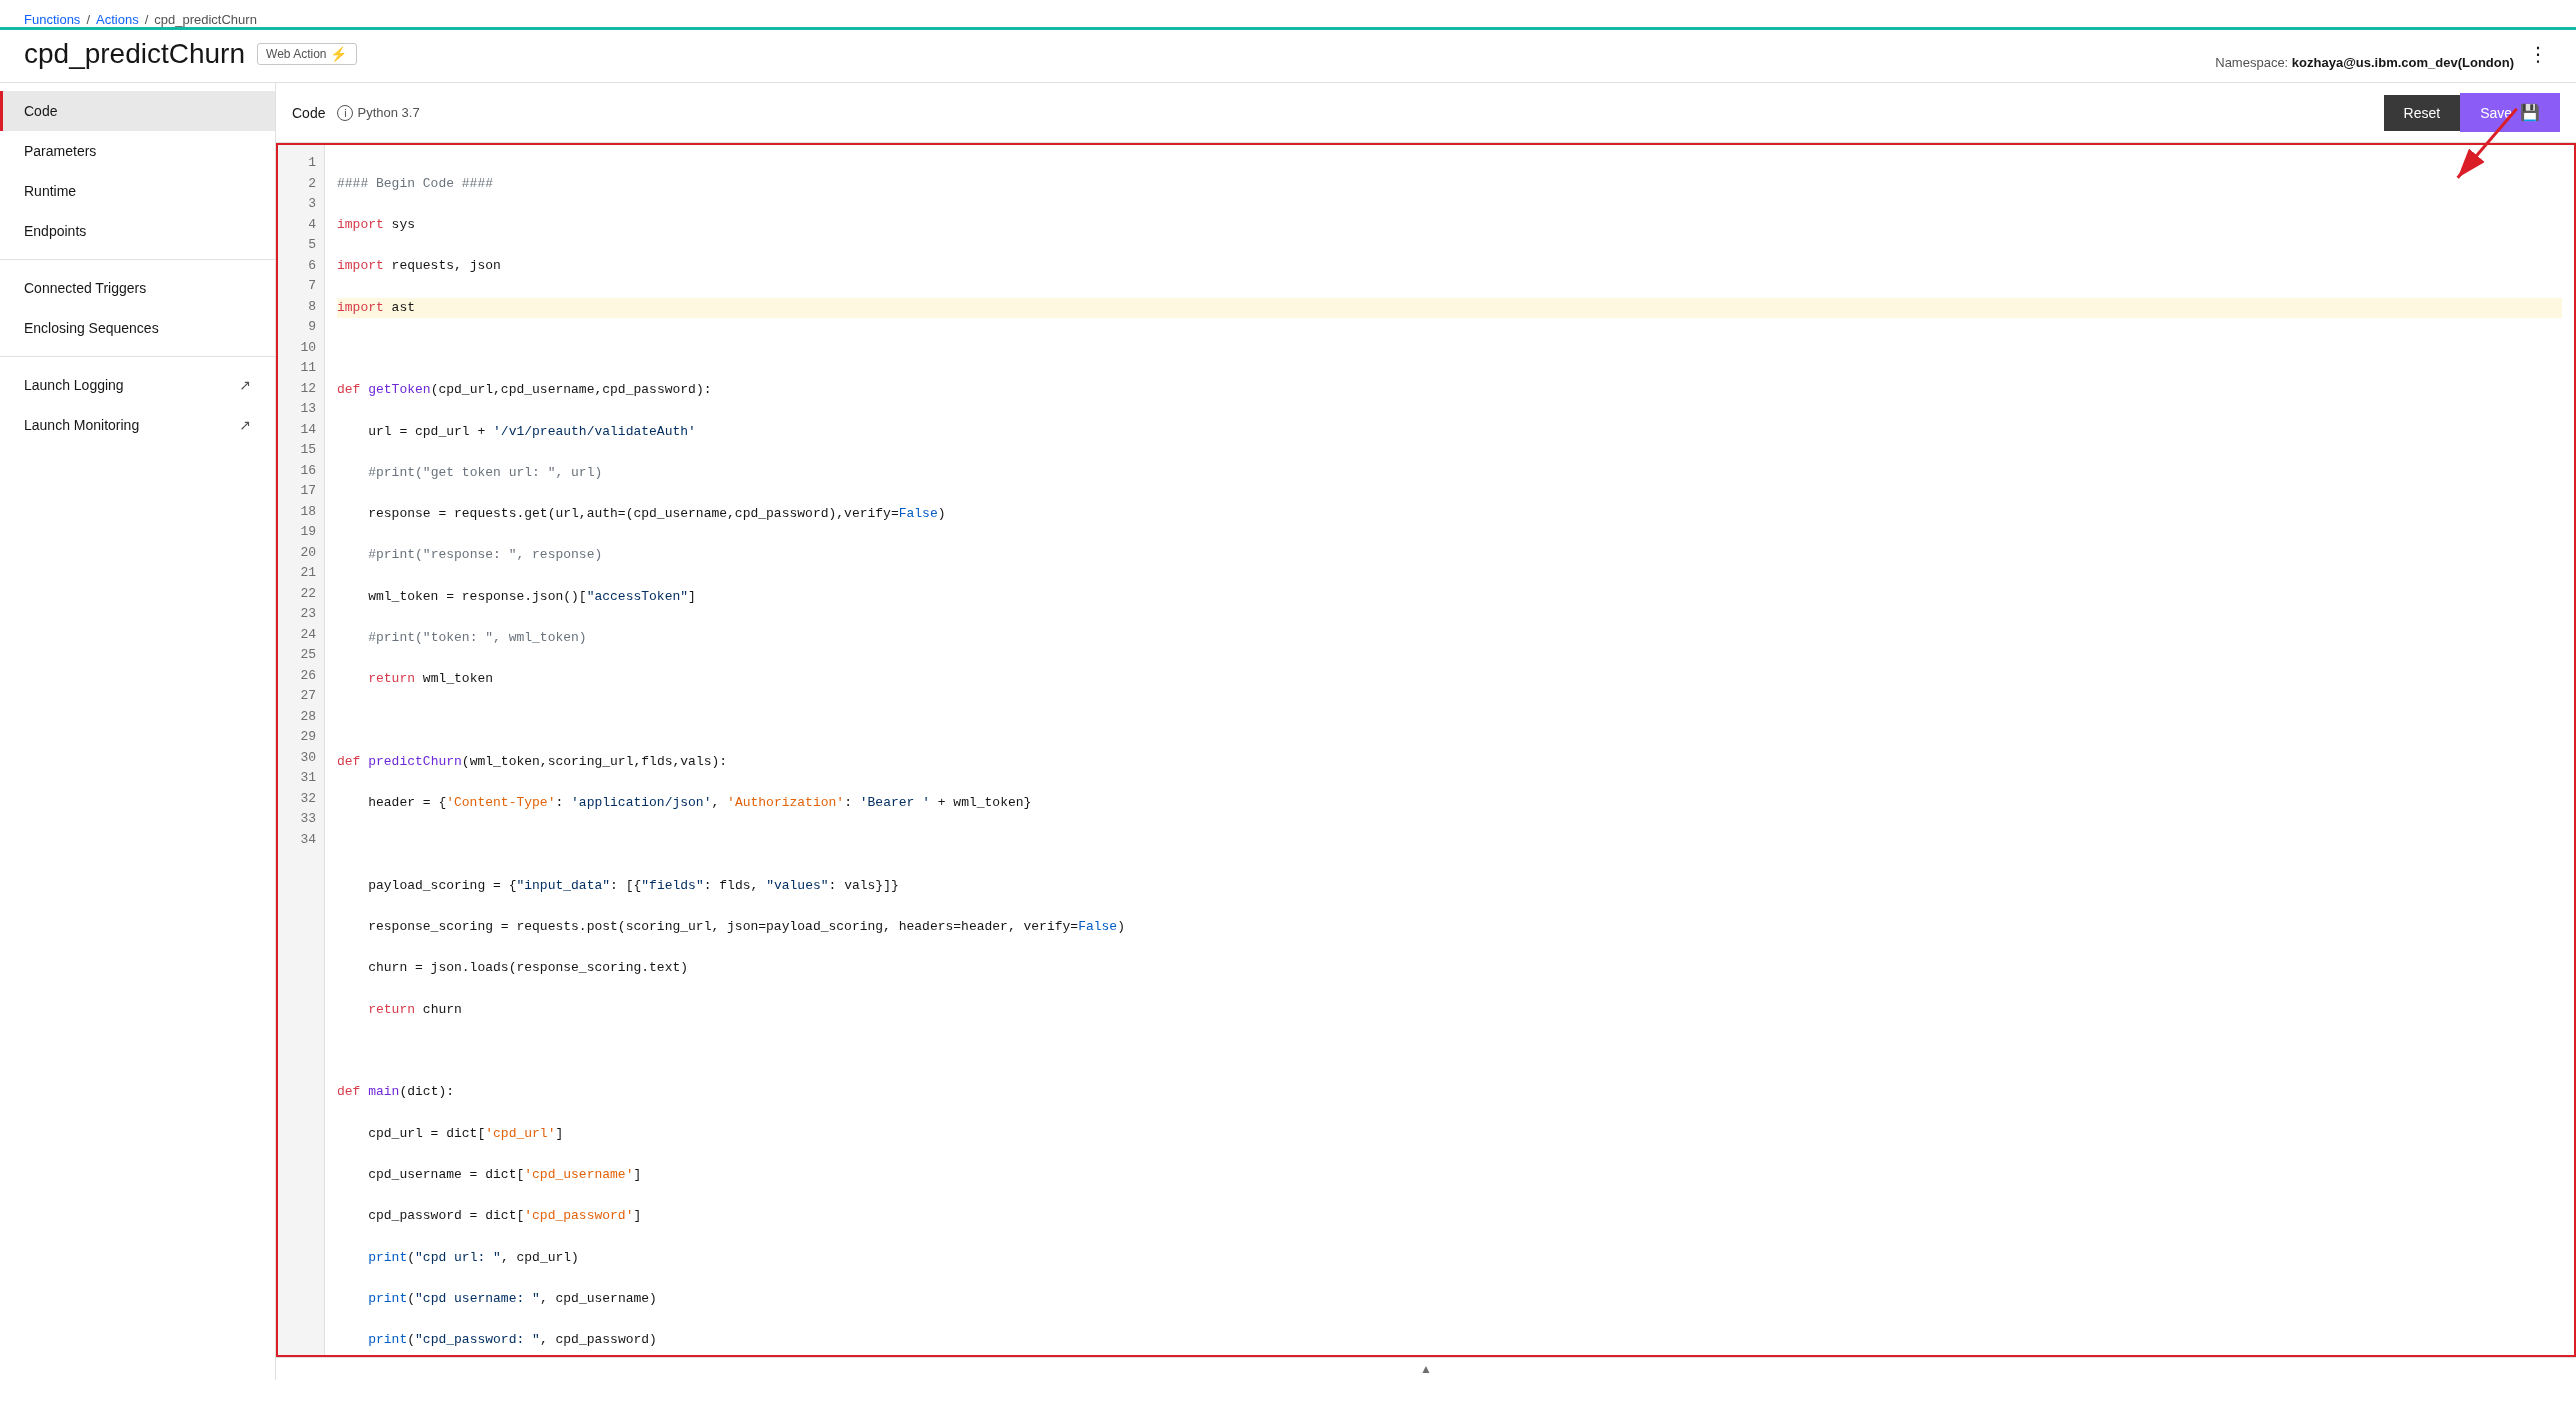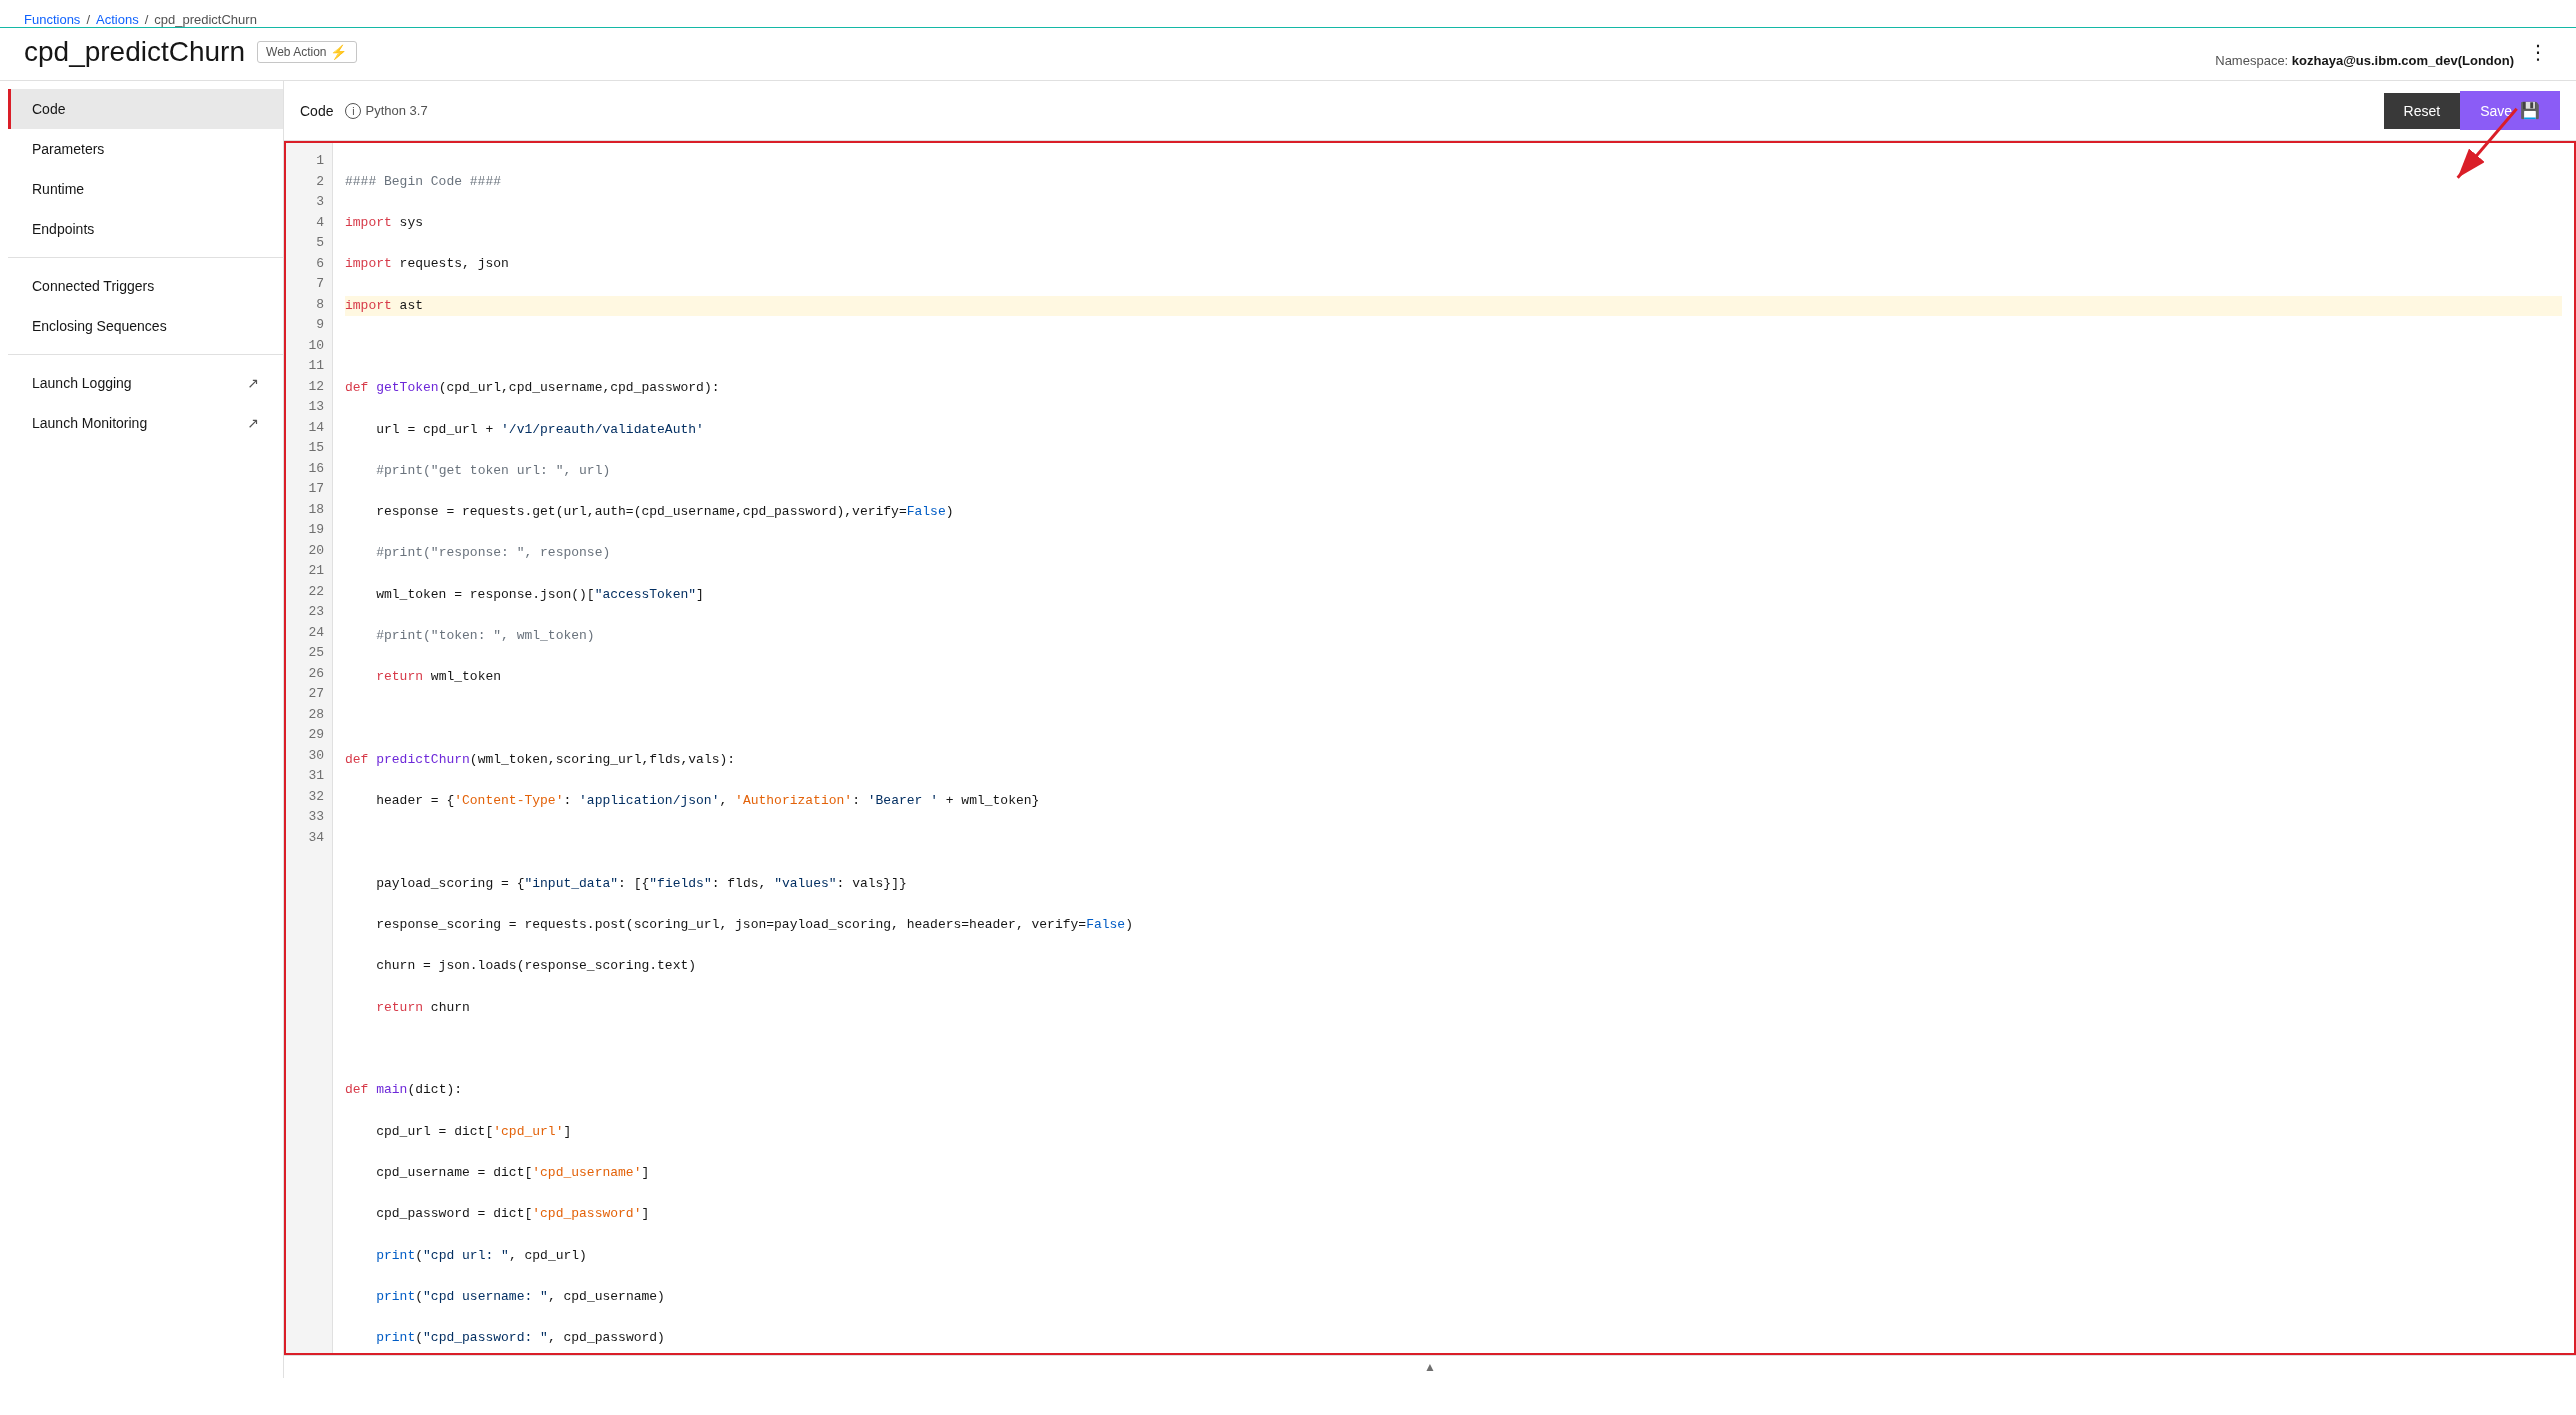--- a/index.html
+++ b/index.html
@@ -3,21 +3,21 @@
   <meta charset="utf-8">
   <style>
     * { box-sizing: border-box; margin: 0; padding: 0; }
     body { font-family: -apple-system, BlinkMacSystemFont, 'Segoe UI', Arial, sans-serif; background: #fff; color: #161616; font-size: 14px; }
 
     
     .top-bar {
       display: flex;
       align-items: center;
       padding: 12px 24px 0 24px;
-      border-bottom: 1px solid #14b8a6;
+      border-bottom: 3px solid #14b8a6;
       background: #fff;
     }
     .breadcrumb {
       display: flex;
       align-items: center;
       gap: 6px;
       font-size: 13px;
       color: #0f62fe;
     }
 
@@ -37,21 +37,20 @@
     }
     .page-header-right { display: flex; align-items: flex-end; gap: 10px; }
     .namespace-text { font-size: 13px; color: #525252; }
     .namespace-text strong { color: #161616; }
     .overflow-btn { background: none; border: none; cursor: pointer; font-size: 20px; color: #161616; padding: 4px; }
 
     
     .main-layout {
       display: flex;
       height: calc(100vh - 118px);
-      padding-left: 8px;
     }
 
     
     .sidebar {
       width: 276px;
       min-width: 276px;
       border-right: 1px solid #e0e0e0;
       padding: 8px 0;
       background: #fff;
     }

